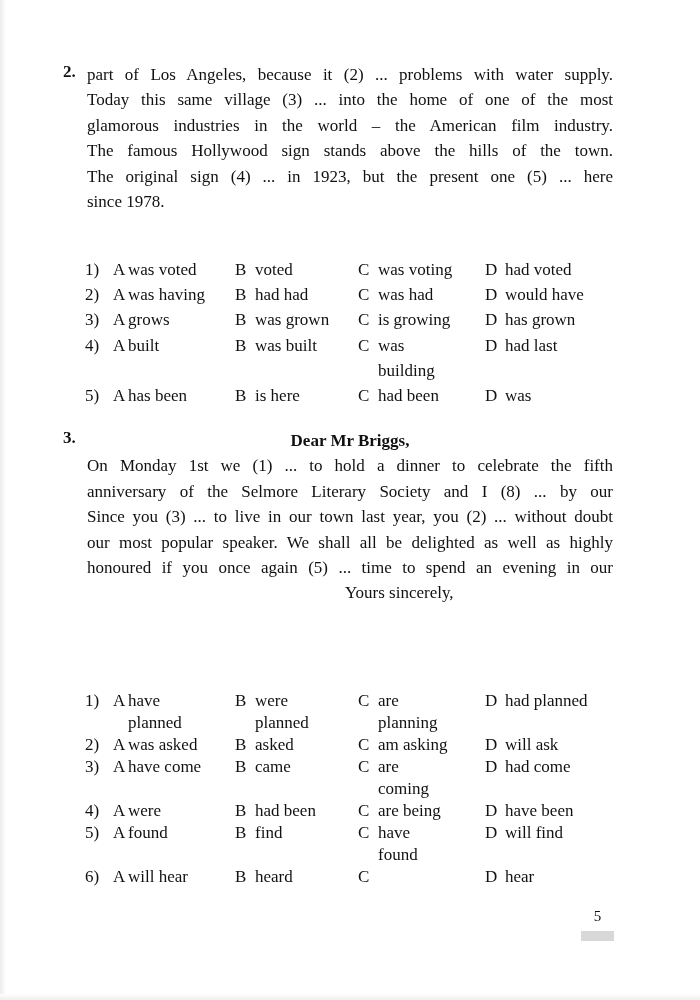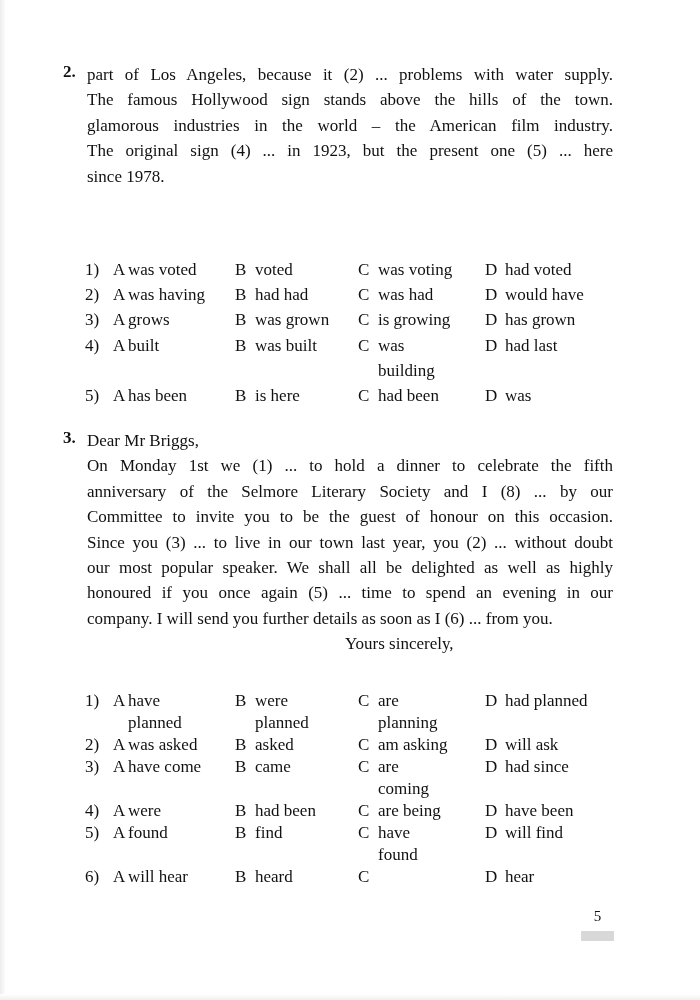--- a/index.html
+++ b/index.html
@@ -16,21 +16,21 @@
                 background:linear-gradient(to right,#ececec,#ffffff); }
   .edge-bottom{ position:absolute; left:0; bottom:0; width:100%; height:6px;
                 background:linear-gradient(to top,#efefef,#ffffff); }
 
   .exercise { position:absolute; left:63px; width:556px; font-size:17px; }
   .ex-num   { position:absolute; left:0; top:0; font-weight:bold; }
   .para     { margin-left:24px; width:526px; line-height:25.4px; }
 
   .jline            { text-align:justify; text-align-last:justify; }
   .jline.lastline   { text-align:justify; text-align-last:left; }
-  .salutation       { text-align:left; }
+  .salutation       { text-align:center;font-weight:bold; }
   .closing          { margin-left:258px; }
   .signature        { margin-left:400px; }
 
   .ex2-para  { top:62px; }
   .ex3-block { top:428px; }
 
   .opt-table { position:absolute; left:85px; width:530px; font-size:17px; }
   .ex2-table { top:257px; line-height:25.2px; }
   .ex3-table { top:690px; line-height:22px; }
 
@@ -53,22 +53,23 @@
 <body style="color: rgb(17, 17, 17);">
 
 <div class="page">
   <div class="edge-left"></div>
   <div class="edge-bottom"></div>
 
   <section class="exercise ex2-para">
     <span class="ex-num">2.</span>
     <div class="para">
         <div class="jline">part of Los Angeles, because it (2) ... problems with water supply.</div>
+        <div class="jline">Today this same village (3) ... into the home of one of the most</div>
+        <div class="jline">glamorous industries in the world – the American film industry.</div>
         <div class="jline">The famous Hollywood sign stands above the hills of the town.</div>
-        <div class="jline">glamorous industries in the world – the American film industry.</div>
         <div class="jline">The original sign (4) ... in 1923, but the present one (5) ... here</div>
         <div class="jline lastline">since 1978.</div>
       </div>
   </section>
 
   <section class="opt-table ex2-table">
       <div class="opt-row">
         <div class="opt-cell col1">
           <span class="opt-num">1)</span>
           <span class="opt-letter">A</span>
@@ -206,25 +207,23 @@
       </div>
     </section>
 
   <section class="exercise ex3-block">
     <span class="ex-num">3.</span>
     <div class="para">
       <div class="salutation">Dear Mr Briggs,</div>
       <div>
           <div class="jline">On Monday 1st we (1) ... to hold a dinner to celebrate the fifth</div>
           <div class="jline">anniversary of the Selmore Literary Society and I (8) ... by our</div>
-          <div class="jline">Committee to invite you to be the guest of honour on this occasion.</div>
           <div class="jline">Since you (3) ... to live in our town last year, you (2) ... without doubt</div>
           <div class="jline">our most popular speaker. We shall all be delighted as well as highly</div>
           <div class="jline">honoured if you once again (5) ... time to spend an evening in our</div>
-          <div class="jline lastline">company. I will send you further details as soon as I (6) ... from you.</div>
         </div>
       <div class="closing">Yours sincerely,</div>
     </div>
   </section>
 
   <section class="opt-table ex3-table">
       <div class="opt-row">
         <div class="opt-cell col1">
           <span class="opt-num">1)</span>
           <span class="opt-letter">A</span>
@@ -298,21 +297,21 @@
         <div class="opt-cell col3">
           <span class="opt-letter">C</span>
           <span class="opt-text">
             <div>are</div>
             <div>coming</div>
           </span>
         </div>
         <div class="opt-cell col4">
           <span class="opt-letter">D</span>
           <span class="opt-text">
-            <div>had since</div>
+            <div>had come</div>
           </span>
         </div>
       </div>
       <div class="opt-row">
         <div class="opt-cell col1">
           <span class="opt-num">4)</span>
           <span class="opt-letter">A</span>
           <span class="opt-text">
             <div>were</div>
           </span>

